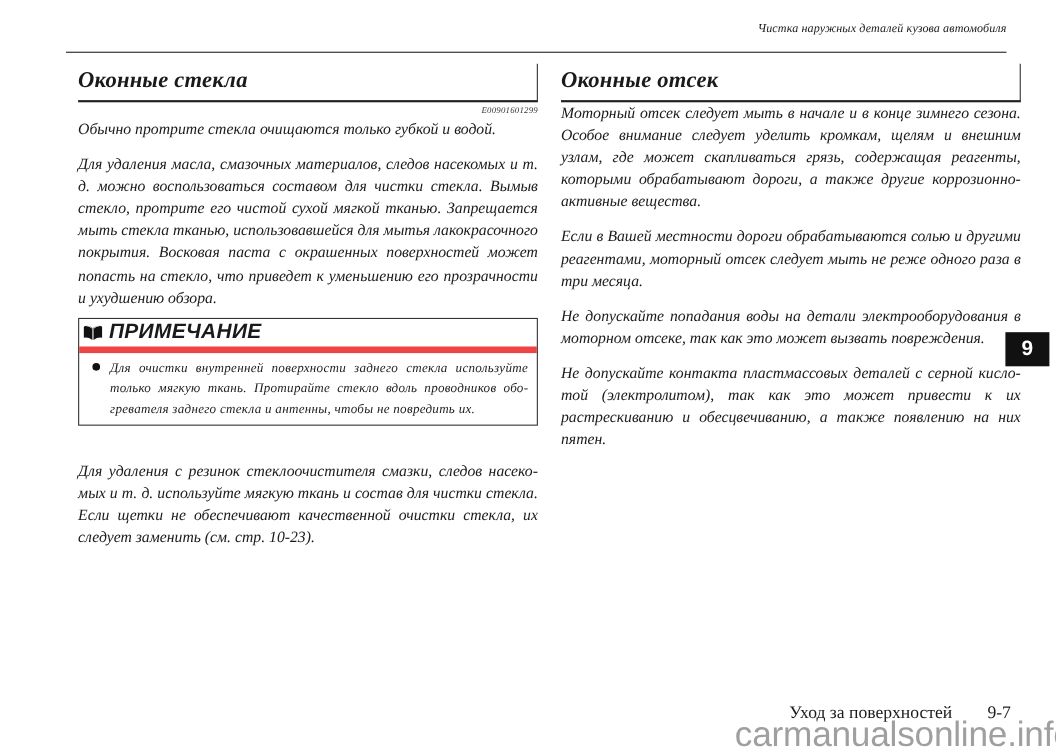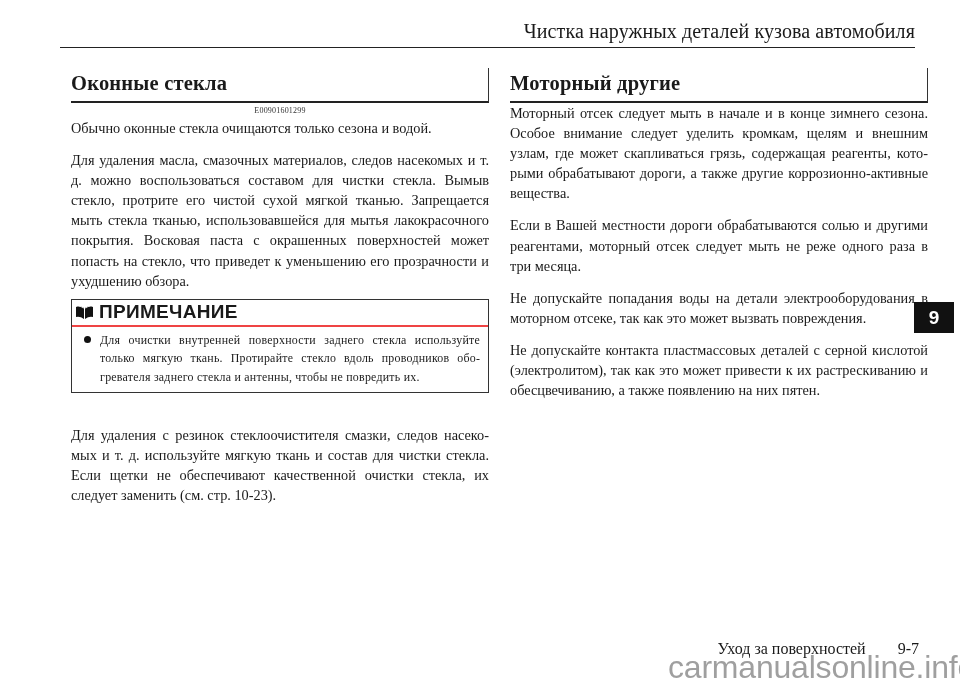--- a/index.html
+++ b/index.html
@@ -1,35 +1,35 @@
 <!DOCTYPE html>
 <html><head>
 <meta charset="utf-8">
 <style>
   html, body { margin: 0; padding: 0; background: #ffffff; }
   body { width: 960px; height: 679px; position: relative; overflow: hidden;
          font-family: "Liberation Serif", "DejaVu Serif", serif; color: #1a1a1a; }
 
   .running-head { position: absolute; left: 60px; top: 0; width: 855px; height: 47px;
                   border-bottom: 1px solid #222; }
-  .running-head span { position: absolute; right: 0; top: 20px; font-size: 20px; letter-spacing: 0.1px; }
+  .running-head span { position: absolute; right: 0; top: 20px; font-size: 11px; letter-spacing: 0.1px; font-style: italic; }
 
-  .col { position: absolute; top: 68px; width: 418px; }
+  .col { position: absolute; top: 58px; width: 418px; font-style: italic; }
   .col-left { left: 71px; }
   .col-right { left: 510px; }
 
   .sec-head { position: relative; height: 33px; border-bottom: 2px solid #222; border-right: 1px solid #333; }
   .sec-head h2 { margin: 0; position: absolute; left: 0; top: 4px; font-size: 20.5px; font-weight: bold; letter-spacing: 0.2px; }
-  .sec-code { text-align: center; font-size: 8px; color: #333; margin-top: 3px; height: 12px; letter-spacing: 0.2px; }
+  .sec-code { text-align: right; font-size: 8px; color: #333; margin-top: 3px; height: 12px; letter-spacing: 0.2px; }
 
   .para { font-size: 14.3px; line-height: 20.1px; text-align: justify; margin: 0; hyphens: manual; }
   .para + .para { margin-top: 12px; }
 
   .note { margin-top: 8px; border: 1px solid #333; }
-  .note-head { height: 25px; border-bottom: 2px solid #ef4444; position: relative; }
+  .note-head { height: 25px; border-bottom: 6px solid #ef4444; position: relative; }
   .note-head .note-icon { position: absolute; left: 4px; top: 5px; width: 17px; height: 14px; }
   .note-head .note-title { position: absolute; left: 27px; top: 1px; font-family: "Liberation Sans", "DejaVu Sans", sans-serif;
                            font-weight: bold; font-size: 19px; letter-spacing: 0.3px; }
   .note-body { padding: 4px 8px 6px 10px; position: relative; }
   .note-body .bullet { position: absolute; left: 12px; top: 9px; width: 7px; height: 7px; border-radius: 50%; background: #111; }
   .note-body p { margin: 0 0 0 18px; font-size: 11.9px; line-height: 18.4px; text-align: justify; letter-spacing: 0.25px; }
 
   .spacer-1 { height: 32px; }
 
   .chapter-tab { position: absolute; left: 914px; top: 302px; width: 40px; height: 31px; background: #111;
@@ -47,21 +47,21 @@
 
 <div class="running-head">
   <span>Чистка наружных деталей кузова автомобиля</span>
 </div>
 
 <div class="col col-left">
   <div class="sec-head">
     <h2>Оконные стекла</h2>
   </div>
   <div class="sec-code">E00901601299</div>
-  <p class="para">Обычно оконные стекла очищаются только сезона и водой.</p>
+  <p class="para">Обычно протрите стекла очищаются только губкой и водой.</p>
   <p class="para">Для удаления масла, смазочных материалов, следов насекомых и т. д. можно воспользоваться составом для чистки стекла. Вымыв стекло, протрите его чистой сухой мягкой тканью. Запрещается мыть стекла тканью, использовавшейся для мытья лакокрасоч­ного покрытия. Восковая паста с окрашенных поверхностей может попасть на стекло, что приведет к уменьшению его про­зрачности и ухудшению обзора.</p>
 
   <div class="note">
     <div class="note-head">
       <svg class="note-icon" viewBox="0 0 17 14">
         <path d="M0 2 Q4 0 8 3 L8 14 Q4 11 0 12 Z" fill="#111"></path>
         <path d="M17 2 Q13 0 9 3 L9 14 Q13 11 17 12 Z" fill="#111"></path>
         <path d="M2.5 1.2 Q5 1 7.5 3.2" stroke="#fff" stroke-width="0.8" fill="none"></path>
         <path d="M14.5 1.2 Q12 1 9.5 3.2" stroke="#fff" stroke-width="0.8" fill="none"></path>
       </svg>
@@ -73,21 +73,21 @@
     </div>
   </div>
 
   <div class="spacer-1"></div>
 
   <p class="para">Для удаления с резинок стеклоочистителя смазки, следов насеко­мых и т. д. используйте мягкую ткань и состав для чистки стекла. Если щетки не обеспечивают качественной очистки стекла, их следует заменить (см. стр. 10-23).</p>
 </div>
 
 <div class="col col-right">
   <div class="sec-head">
-    <h2>Моторный другие</h2>
+    <h2>Оконные отсек</h2>
   </div>
   <p class="para">Моторный отсек следует мыть в начале и в конце зимнего сезона. Особое внимание следует уделить кромкам, щелям и внешним узлам, где может скапливаться грязь, содержащая реагенты, кото­рыми обрабатывают дороги, а также другие коррозионно-актив­ные вещества.</p>
   <p class="para">Если в Вашей местности дороги обрабатываются солью и дру­гими реагентами, моторный отсек следует мыть не реже одного раза в три месяца.</p>
   <p class="para">Не допускайте попадания воды на детали электрооборудования в моторном отсеке, так как это может вызвать повреждения.</p>
   <p class="para">Не допускайте контакта пластмассовых деталей с серной кисло­той (электролитом), так как это может привести к их растрески­ванию и обесцвечиванию, а также появлению на них пятен.</p>
 </div>
 
 <div class="chapter-tab">9</div>
 
 <div class="footer">

